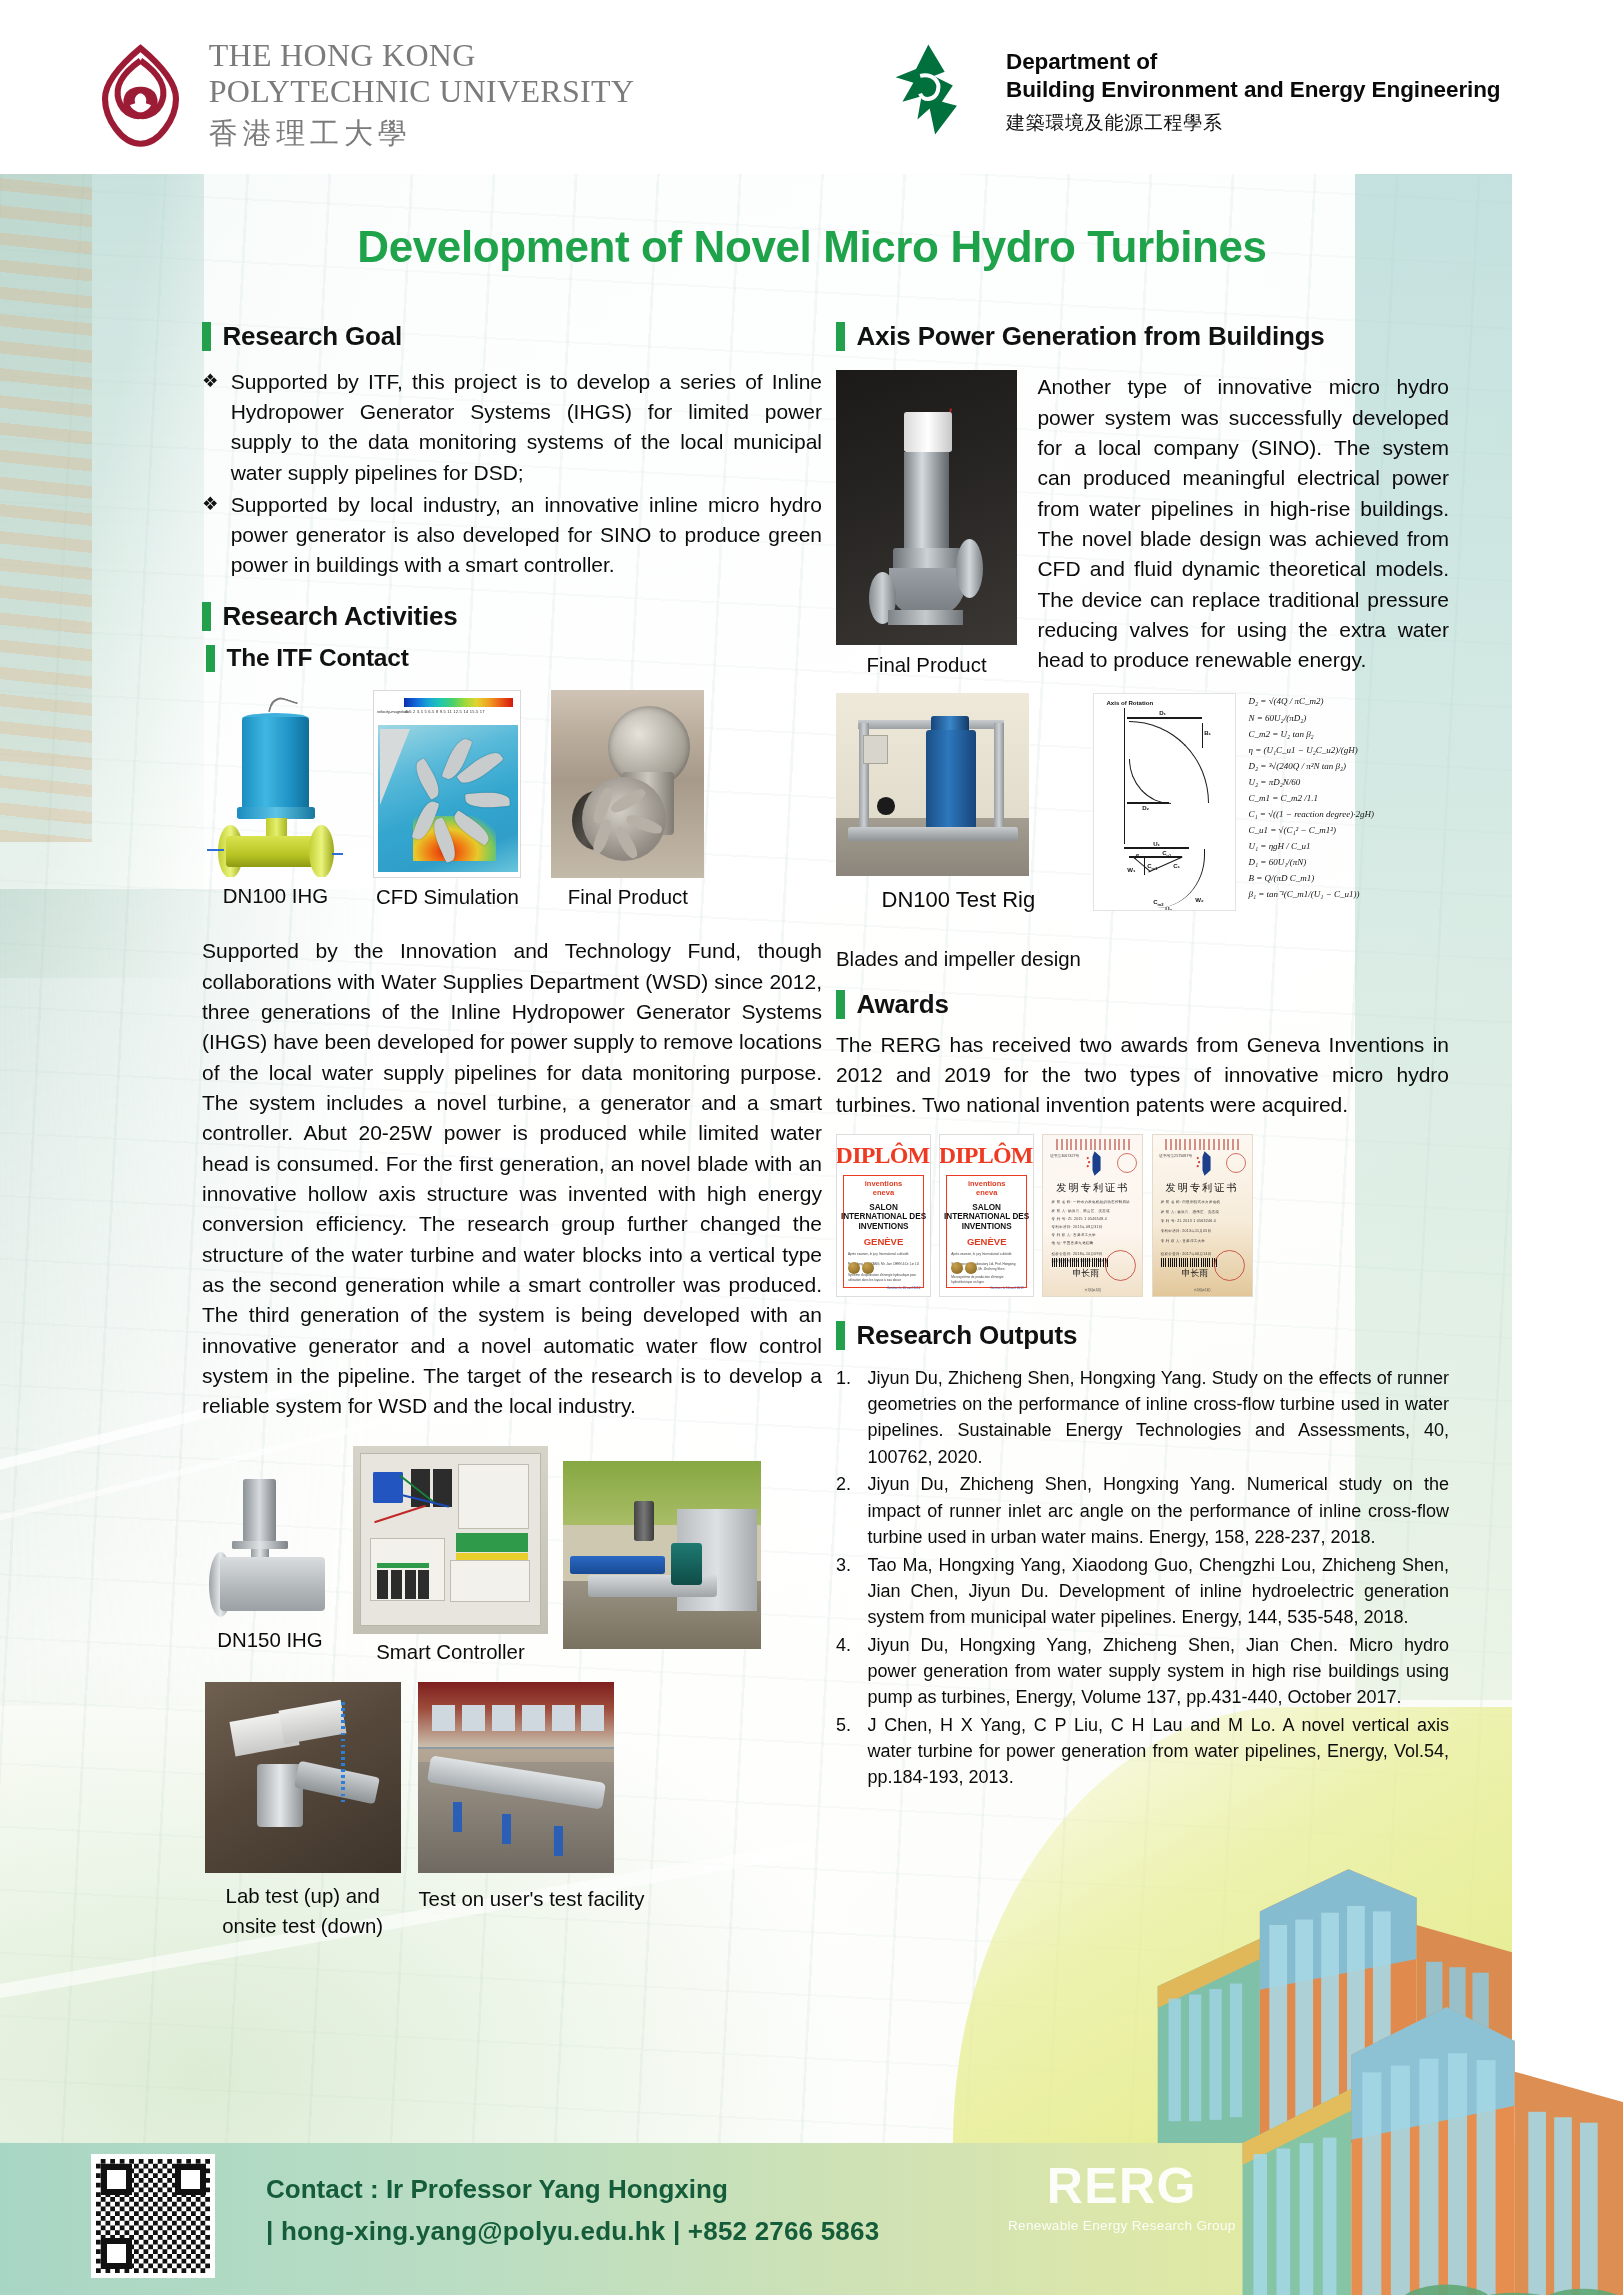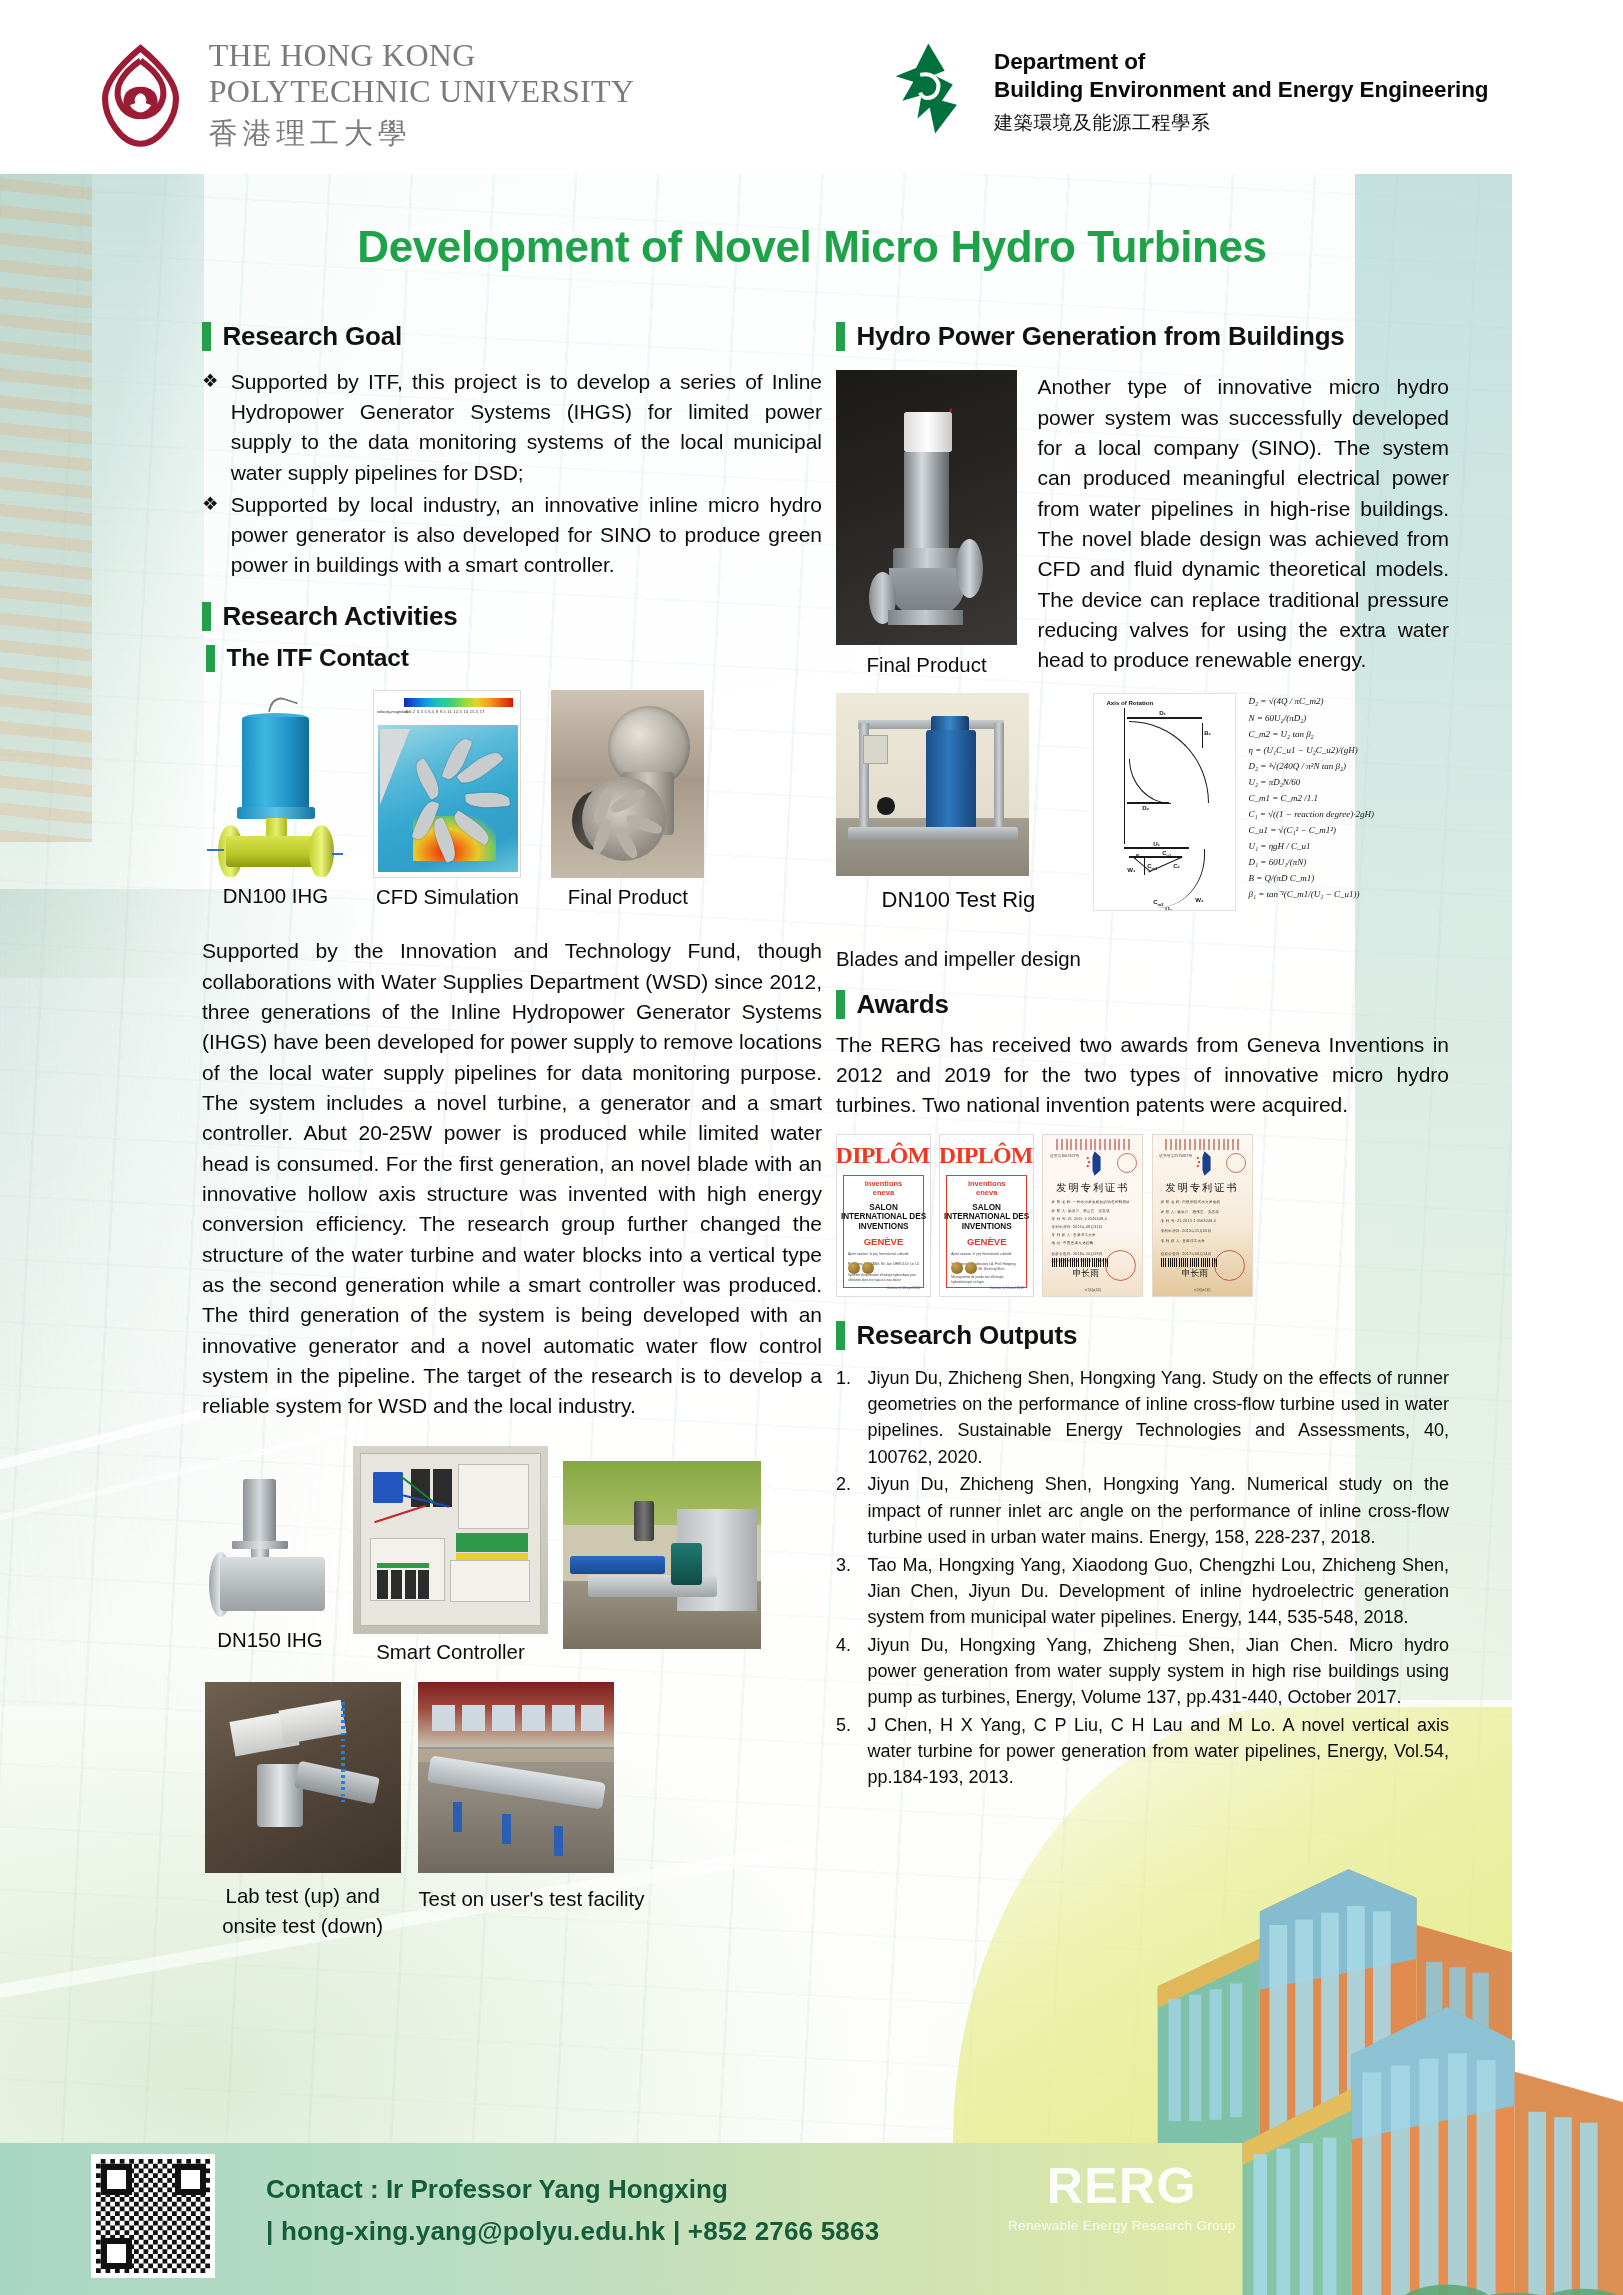--- a/index.html
+++ b/index.html
@@ -17,21 +17,21 @@
   }
   .logo-polyu { position: absolute; left: 90px; top: 38px; display: flex; align-items: center; gap: 17.7px; }
   .polyu-mark { width: 101px; height: 104px; position: relative; }
   .polyu-text { display: flex; flex-direction: column; gap: 1.4px; }
   .polyu-l1, .polyu-l2 {
     font-family: "Liberation Serif", serif; color: #7b7b7b;
     font-size: 32px; letter-spacing: 0.3px; line-height: 1.08; white-space: nowrap;
   }
   .polyu-cn { font-size: 29px; color: #7b7b7b; letter-spacing: 4.8px; margin-top: 4.1px; font-family: "DejaVu Sans", sans-serif;}
 
-  .logo-dept { position: absolute; left: 882px; top: 42px; display: flex; align-items: flex-start; gap: 18px; }
+  .logo-dept { position: absolute; left: 882px; top: 42px; display: flex; align-items: center; gap: 30px; }
   .dept-mark { width: 94px; height: 93px; position: relative; }
   .dept-text { padding-top: 6.8px; }
   .dept-l1 { font-size: 22.5px; font-weight: bold; color: #0a0a0a; letter-spacing: -0.1px;}
   .dept-l2 { font-size: 22.5px; font-weight: bold; color: #0a0a0a; margin-top: 2.7px; letter-spacing: -0.1px;}
   .dept-cn { font-size: 19px; color: #111; margin-top: 6.8px; letter-spacing: 0.7px; font-family: "DejaVu Sans", sans-serif;}
 
   
   .poster {
     position: absolute; left: 0; top: 174px; width: 1512px; height: 1969px;
     overflow: hidden;
@@ -542,21 +542,21 @@
         </div>
         <div class="cap" style="margin-top:15px;">Test on user's test facility</div>
       </div>
     </div>
   </div>
 
   <div class="col-right">
 
     <div style="margin-top:147px;" class="sec-head">
       <span class="sec-bar"></span>
-      <span class="sec-title">Hydro Power Generation from Buildings</span>
+      <span class="sec-title">Axis Power Generation from Buildings</span>
     </div>
 
     <div class="img-row" style="margin-top:17.7px;gap:20.4px;align-items:flex-start;">
       <div>
         <div class="fpv ph">
           <div class="wire"></div>
           <div class="white-top"></div>
           <div class="body"></div>
           <div class="collar"></div>
           <div class="volute"></div>

